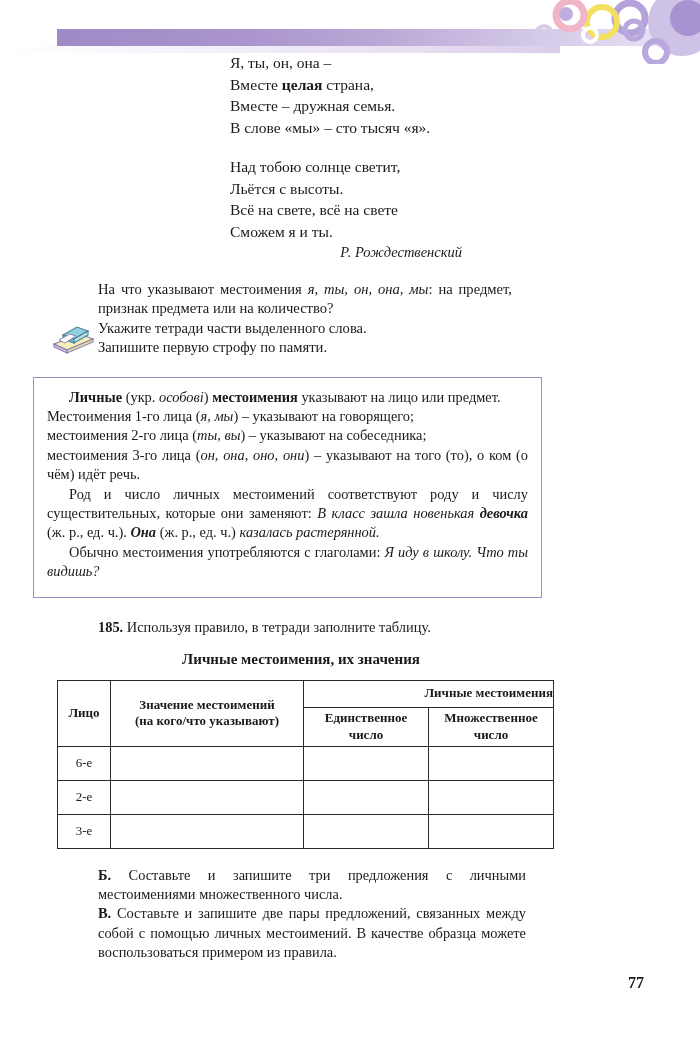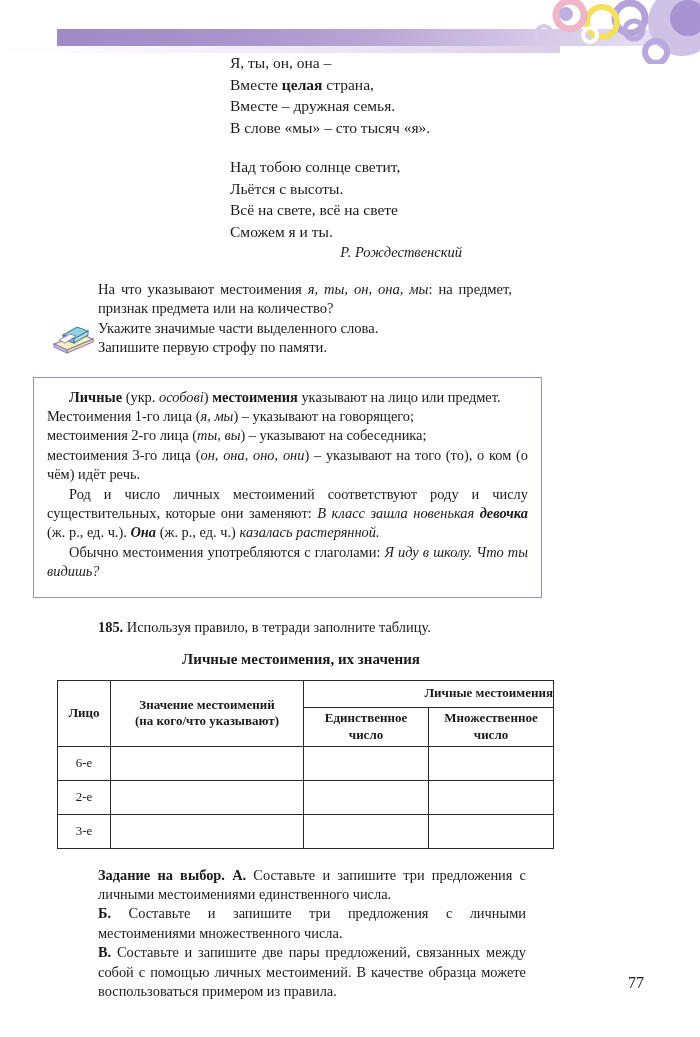--- a/index.html
+++ b/index.html
@@ -173,21 +173,21 @@
   }
   .tasks p { margin: 0; text-align: justify; }
   .tasks b { font-weight: bold; }
 
   
   .page-number {
     position: absolute;
     right: 56px;
     bottom: 45px;
     font-size: 16px;
-    font-weight: normal;
+    font-weight: bold;
   }
 </style>
 </head>
 <body>
 
 <div class="page-header">
   <div class="header-bar"></div>
   <div class="header-bar-under"></div>
   <svg class="deco" viewBox="0 0 170 70">
 
@@ -221,21 +221,21 @@
       <div class="line">Над тобою солнце светит,</div>
       <div class="line">Льётся с высоты.</div>
       <div class="line">Всё на свете, всё на свете</div>
       <div class="line">Сможем я и ты.</div>
     </div>
     <div class="poem-author">Р. Рождественский</div>
   </div>
 
   <div class="instructions">
     <p class="q1"><span>На что указывают местоимения </span><i class="instr-italic">я, ты, он, она, мы</i><span>: на предмет, признак предмета или на количество?</span></p>
-    <p>Укажите значимые части выделенного слова.</p>
+    <p>Укажите тетради части выделенного слова.</p>
     <p>Запишите первую строфу по памяти.</p>
 
     <svg class="books-icon" viewBox="0 0 46 32">
 
       <path d="M4 22 L30 12 L43 17 L17 28 Z" fill="#f5efb8" stroke="#8a7ab0" stroke-width="1.1"></path>
       <path d="M4 22 L4 25 L17 31 L17 28 Z" fill="#cfc3e4" stroke="#8a7ab0" stroke-width="1.1"></path>
       <path d="M17 28 L17 31 L43 20 L43 17 Z" fill="#e8dfa0" stroke="#8a7ab0" stroke-width="1.1"></path>
 
       <path d="M13 13 L27 5 L38 9 L24 17 Z" fill="#8fd2e0" stroke="#4f7f96" stroke-width="1.1"></path>
       <path d="M13 13 L13 17 L24 21 L24 17 Z" fill="#6fb9cc" stroke="#4f7f96" stroke-width="1.1"></path>
@@ -295,20 +295,19 @@
         <td class="row-label">3-е</td>
         <td class="cell"></td>
         <td class="cell"></td>
         <td class="cell"></td>
       </tr>
     </tbody>
       </table>
   </div>
 
   <div class="tasks">
-    <p><b>Задание на выбор.</b><b> А.</b><span> Составьте и запишите три предложения с личными местоимениями единственного числа.</span></p>
     <p><b>Б.</b><span> Составьте и запишите три предложения с личными местоимениями множественного числа.</span></p>
     <p><b>В.</b><span> Составьте и запишите две пары предложений, связанных между собой с помощью личных местоимений. В качестве образца можете воспользоваться примером из правила.</span></p>
   </div>
 
 </div>
 
 <div class="page-number">77</div>
 
 </body></html>

